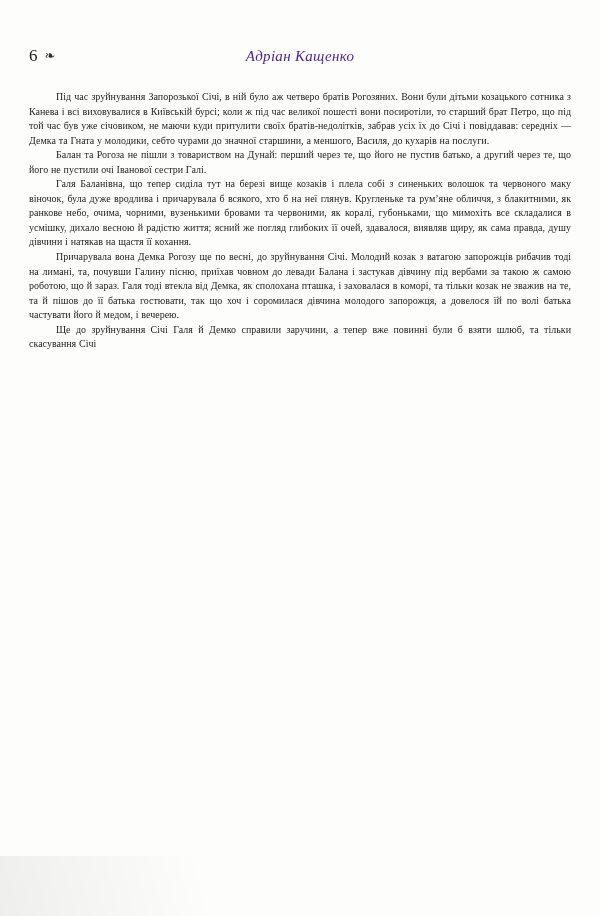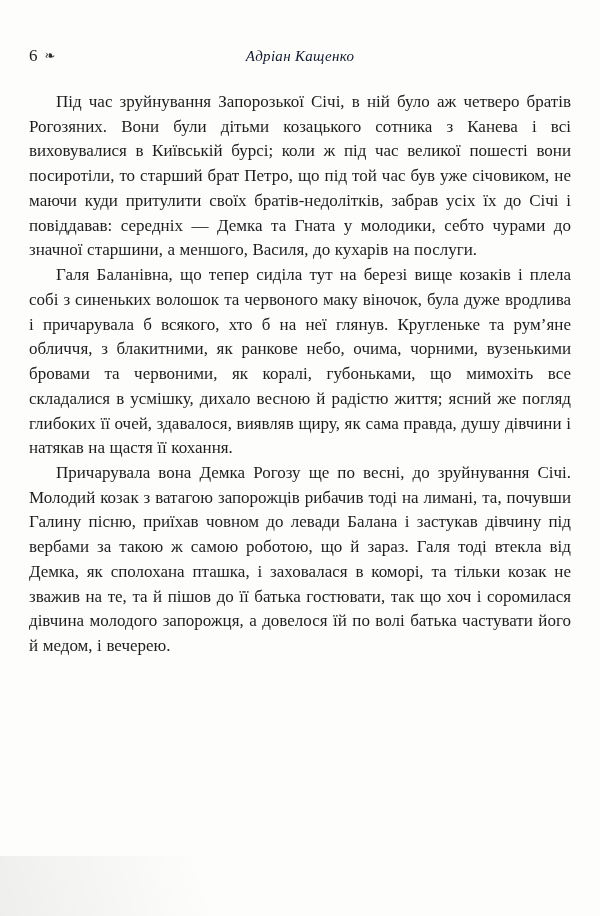--- a/index.html
+++ b/index.html
@@ -48,25 +48,25 @@
     font-size: 13px;
     color: #2a2a2d;
     transform: translateY(-1px);
     display: inline-block;
   }
   .running-title {
     justify-self: center;
     font-style: italic;
     font-size: 15px;
     letter-spacing: 0.3px;
-    color: #0f172a;
+    color: #4c1d95;
   }
   .body-text p {
     margin: 0;
-    font-size: 17px;
+    font-size: 10px;
     line-height: 1.455;
     text-align: justify;
     text-indent: 27px;
     word-spacing: 0.3px;
   }
 </style>
 </head>
 <body>
 
 <div class="page">
@@ -75,17 +75,19 @@
     <div class="page-num-group">
       <span class="page-num">6</span>
       <span class="ornament">❧</span>
     </div>
     <div class="running-title">Адріан Кащенко</div>
     <div></div>
   </div>
 
   <div class="body-text">
     <p>Під час зруйнування Запорозької Січі, в ній було аж четверо братів Рогозяних. Вони були дітьми козацького сотника з Канева і всі виховувалися в Київській бурсі; коли ж під час великої пошесті вони посиротіли, то старший брат Петро, що під той час був уже січовиком, не маючи куди притулити своїх братів-недолітків, забрав усіх їх до Січі і повіддавав: середніх — Демка та Гната у молодики, себто чурами до значної старшини, а меншого, Василя, до кухарів на послуги.</p>
+    <p>Балан та Рогоза не пішли з товариством на Дунай: перший через те, що його не пустив батько, а другий через те, що його не пустили очі Іванової сестри Галі.</p>
     <p>Галя Баланівна, що тепер сиділа тут на березі вище козаків і плела собі з синеньких волошок та червоного маку віночок, була дуже вродлива і причарувала б всякого, хто б на неї глянув. Кругленьке та рум’яне обличчя, з блакитними, як ранкове небо, очима, чорними, вузенькими бровами та червоними, як коралі, губоньками, що мимохіть все складалися в усмішку, дихало весною й радістю життя; ясний же погляд глибоких її очей, здавалося, виявляв щиру, як сама правда, душу дівчини і натякав на щастя її кохання.</p>
     <p>Причарувала вона Демка Рогозу ще по весні, до зруйнування Січі. Молодий козак з ватагою запорожців рибачив тоді на лимані, та, почувши Галину пісню, приїхав човном до левади Балана і застукав дівчину під вербами за такою ж самою роботою, що й зараз. Галя тоді втекла від Демка, як сполохана пташка, і заховалася в коморі, та тільки козак не зважив на те, та й пішов до її батька гостювати, так що хоч і соромилася дівчина молодого запорожця, а довелося їй по волі батька частувати його й медом, і вечерею.</p>
+    <p>Ще до зруйнування Січі Галя й Демко справили заручини, а тепер вже повинні були б взяти шлюб, та тільки скасування Січі</p>
   </div>
 
 </div>
 
 </body></html>

